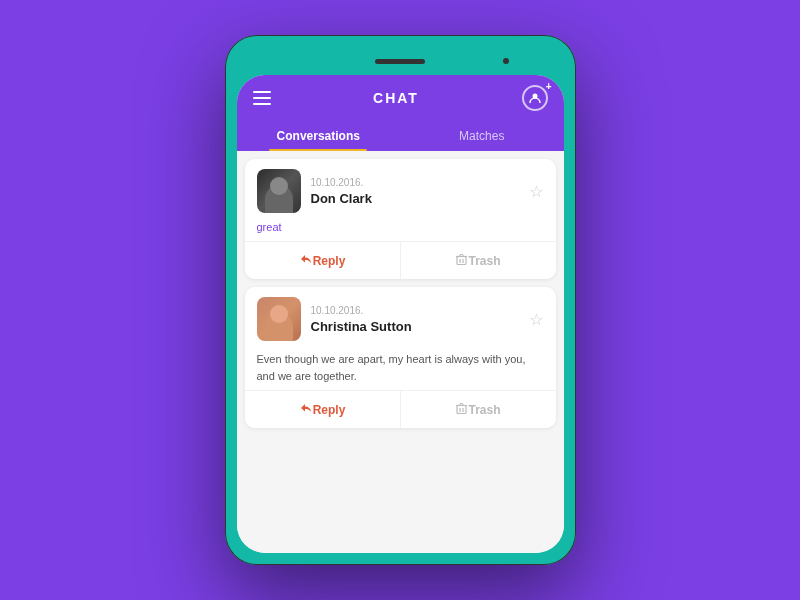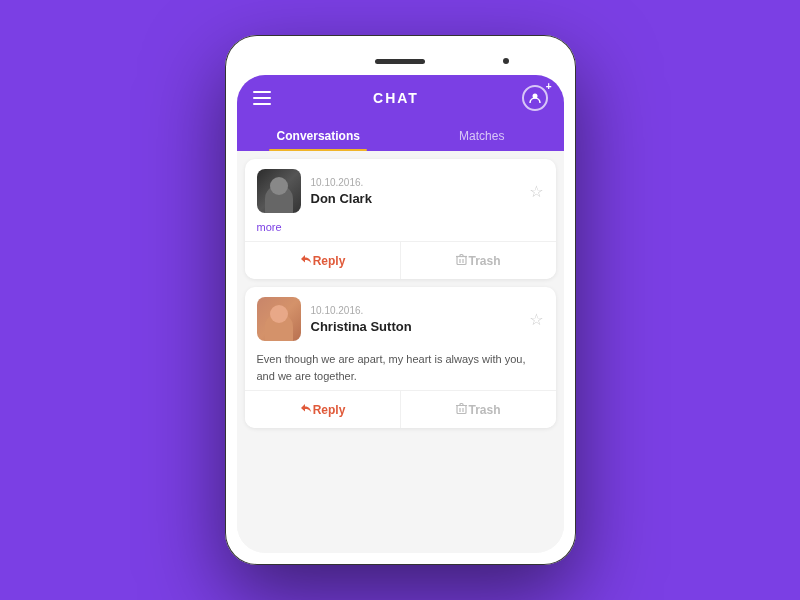--- a/index.html
+++ b/index.html
@@ -11,21 +11,21 @@
       display: flex;
       align-items: center;
       justify-content: center;
       font-family: -apple-system, BlinkMacSystemFont, 'Segoe UI', sans-serif;
       overflow: hidden;
     }
 
     .phone-outer {
       width: 351px;
       height: 530px;
-      background: #ffffff;
+      background: #14b8a6;
       border-radius: 32px;
       padding: 12px;
       box-shadow: 0 30px 80px rgba(0,0,0,0.5), inset 0 0 0 1px #333;
       position: relative;
     }
 
     .phone-notch-area {
       height: 28px;
       display: flex;
       align-items: center;
@@ -348,21 +348,21 @@
 
       <div class="message-card">
         <div class="message-header">
           <div class="avatar avatar-don"></div>
           <div class="message-meta">
             <div class="message-date">10.10.2016.</div>
             <div class="message-name">Don Clark</div>
           </div>
           <span class="star-icon">☆</span>
         </div>
-        <span class="more-link">more</span>
+        <span class="more-link">great</span>
         <div class="message-actions">
           <button class="action-btn reply">
             <span class="reply-icon">
               <svg width="14" height="14" viewBox="0 0 14 14" fill="none">
                 <path d="M2 7 L6 3 L6 5.5 C9 5.5 11.5 7 12 11 C10.5 8.5 8 8 6 8 L6 10.5 Z" fill="#e05a3a"></path>
               </svg>
             </span>
             <span>Reply</span>
           </button>
           <button class="action-btn trash">

